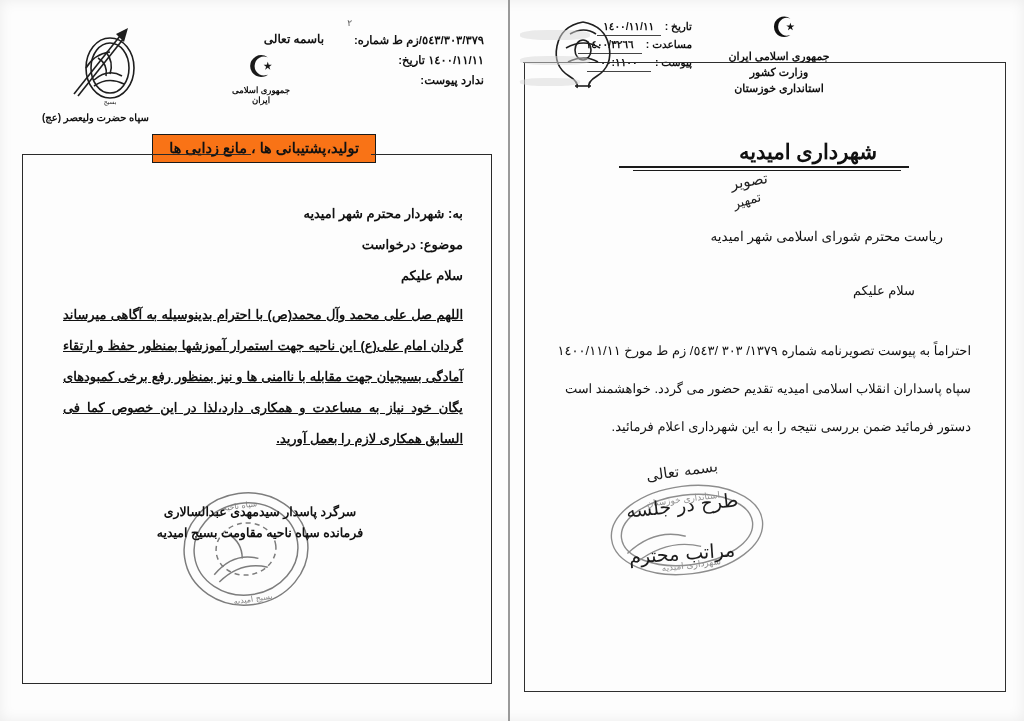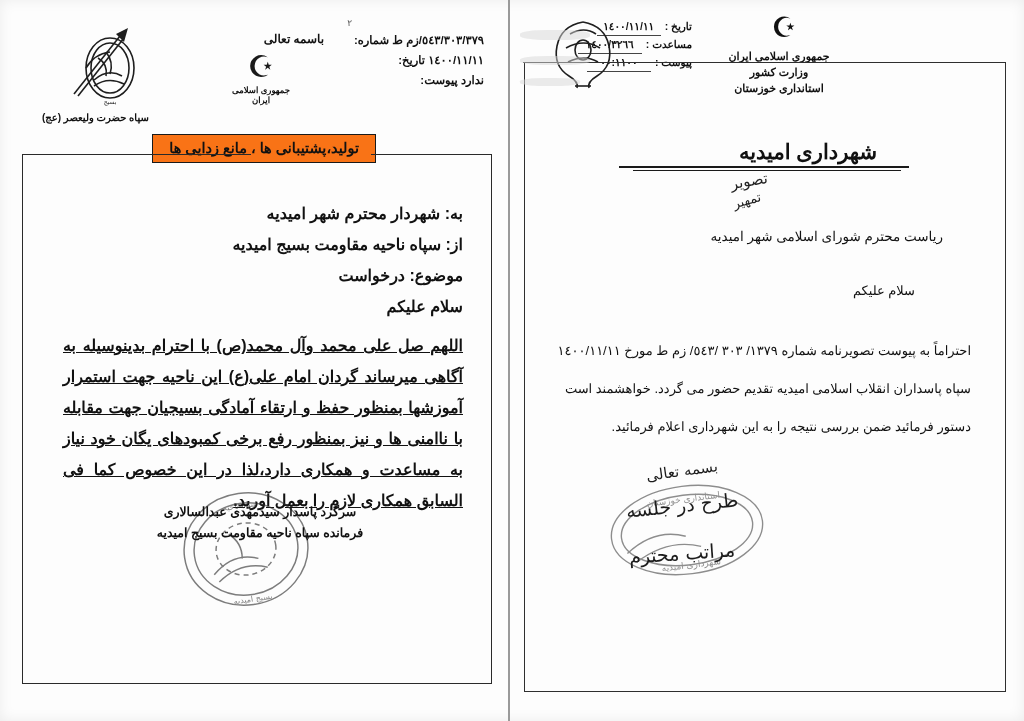--- a/index.html
+++ b/index.html
@@ -140,21 +140,21 @@
     width: 228px;
     height: 1.4px;
     background: #2a2a2a;
   }
   .sepah-text {
     position: absolute;
     right: 28px;
     top: 44px;
     width: 400px;
     text-align: right;
-    font-size: 16px;
+    font-size: 13px;
     line-height: 31px;
     font-weight: bold;
   }
   .sepah-text .ln { display: block; }
   .para {
     margin-top: 8px;
     text-align: justify;
     line-height: 31px;
     text-decoration: underline;
   }
@@ -417,21 +417,20 @@
       </div>
 
       <div class="sepah-unit">سپاه حضرت ولیعصر (عج)</div>
     </div>
 
     <div class="slogan-box">تولید،پشتیبانی ها ، مانع زدایی ها</div>
 
     <div class="sepah-body-frame">
       <div class="sepah-text">
         <span class="ln">به: شهردار محترم شهر امیدیه</span>
-        <span class="ln">از: سپاه ناحیه مقاومت بسیج امیدیه</span>
         <span class="ln">موضوع: درخواست</span>
         <span class="ln">سلام علیکم</span>
         <div class="para">اللهم صل علی محمد وآل محمد(ص) با احترام بدینوسیله به آگاهی میرساند گردان امام علی(ع) این ناحیه جهت استمرار آموزشها بمنظور حفظ و ارتقاء آمادگی بسیجیان جهت مقابله با ناامنی ها و نیز بمنظور رفع برخی کمبودهای یگان خود نیاز به مساعدت و همکاری دارد،لذا در این خصوص کما فی السابق همکاری لازم را بعمل آورید.</div>
       </div>
 
       <div class="stamp-sepah">
         <svg viewBox="0 0 150 150" width="150" height="150" aria-hidden="true">
           <g fill="none" stroke="#303030" stroke-width="1.5">
             <ellipse cx="75" cy="75" rx="62" ry="56"></ellipse>
             <ellipse cx="75" cy="75" rx="52" ry="46"></ellipse>

